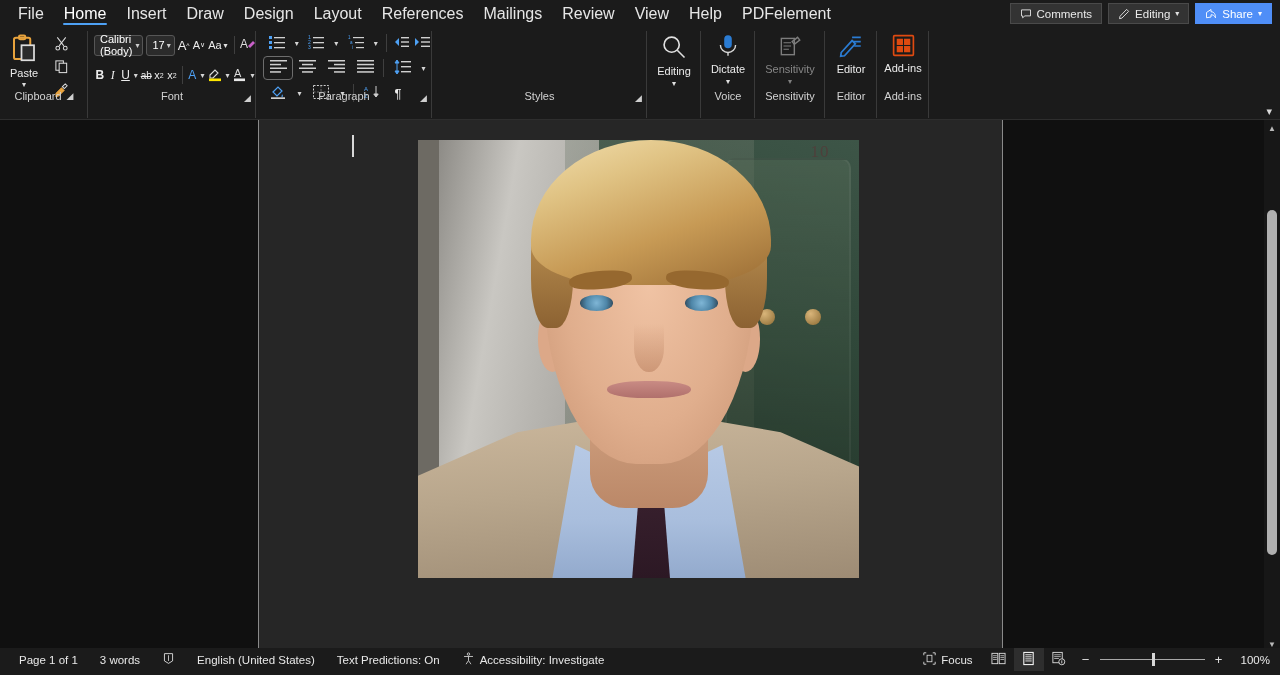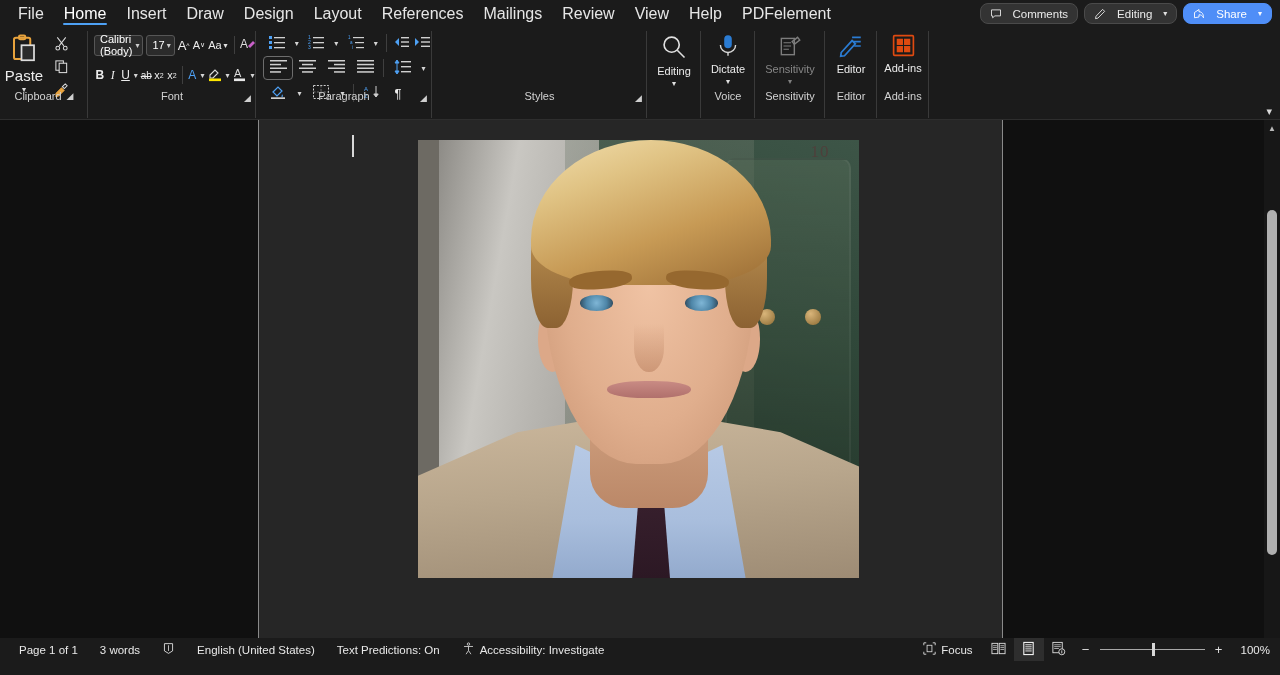--- a/index.html
+++ b/index.html
@@ -26,22 +26,22 @@
   .tab.active { color: #ffffff; }
   .tab.active::after {
     content: ""; position: absolute; left: 9px; right: 9px; bottom: 2px;
     height: 2px; background: #4ea1f5; border-radius: 1px;
   }
   .tabbar-right {
     margin-left: auto; display: flex; align-items: center; gap: 6px;
     padding-right: 8px; height: 27px;
   }
   .tbbtn {
-    display: flex; align-items: center; gap: 11px;
-    height: 21px; padding: 0 9px; border-radius: 8px;
+    display: flex; align-items: center; gap: 5px;
+    height: 21px; padding: 0 9px; border-radius: 0;
     background: #333333; border: 1px solid #4a4a4a;
     font-size: 11.5px; color: #eaeaea; white-space: nowrap;
   }
   .tbbtn.share { background: #4f8ef7; border-color: #4f8ef7; color: #ffffff; }
   .tbbtn svg { display: block; }
   .caret { font-size: 8px; opacity: .95; }
 
   
   .ribbon {
     position: absolute; left: 0; top: 27px; width: 1280px; height: 93px;
@@ -64,21 +64,21 @@
     display: flex; align-items: center; justify-content: center;
     border-radius: 3px; color: #e8e8e8; font-size: 11px; cursor: default;
   }
 
   
   .grp-clipboard { width: 88px; }
   .paste-big {
     width: 48px; height: 72px; display: flex; flex-direction: column;
     align-items: center; justify-content: flex-start; padding-top: 4px; gap: 1px;
   }
-  .paste-lbl { font-size: 15px; color: #ececec; }
+  .paste-lbl { font-size: 11px; color: #ececec; }
   .clip-small { display: flex; flex-direction: column; gap: 1px; padding-top: 4px; }
   .isq { width: 26px; height: 22px; display:flex; align-items:center; justify-content:center; }
 
   
   .grp-font { width: 168px; padding-left: 6px; }
   .fontrow1 { display: flex; align-items: center; gap: 3px; height: 26px; margin-top: 5px;}
   .fontrow2 { display: flex; align-items: center; gap: 1px; height: 26px; margin-top: 4px;}
   .combo {
     display: flex; align-items: center; justify-content: space-between;
     height: 21px; background: #2b2b2b; border: 1px solid #565656; border-radius: 3px;
@@ -234,21 +234,21 @@
   .vs-arrow { width:16px; height:16px; display:flex;align-items:center;justify-content:center;
     font-size:8px;color:#b9b9b9;}
   .vs-arrow.bottom { position:absolute; bottom:0; left:0;}
   .vs-thumb {
     position:absolute; left:3px; top: 90px; width:10px; height: 345px;
     background:#b0b0b0; border-radius:5px;
   }
 
   
   .status {
-    position:absolute; left:0; bottom:14px; width:1280px; height:23px;
+    position:absolute; left:0; bottom:4px; width:1280px; height:23px;
     background:#1b1b1b; display:flex; align-items:center;
     font-size:11.5px; color:#e8e8e8;
   }
   .st-left { display:flex; align-items:center; gap:0px; padding-left:8px; }
   .st-item { padding: 0 11px; height:23px; display:flex; align-items:center; gap:5px; white-space:nowrap;}
   .st-right { margin-left:auto; display:flex; align-items:center; padding-right:10px; gap:0;}
   .zoom-slider { display:flex; align-items:center; gap:0; padding: 0 6px;}
   .zs-track { width:105px; height:1px; background:#a9a9a9; position:relative; margin:0 8px;}
   .zs-thumb { position:absolute; left:52px; top:-6px; width:3px; height:13px; background:#d8d8d8;}
   .zs-sign { font-size:13px; color:#e0e0e0; width:12px; text-align:center;}

